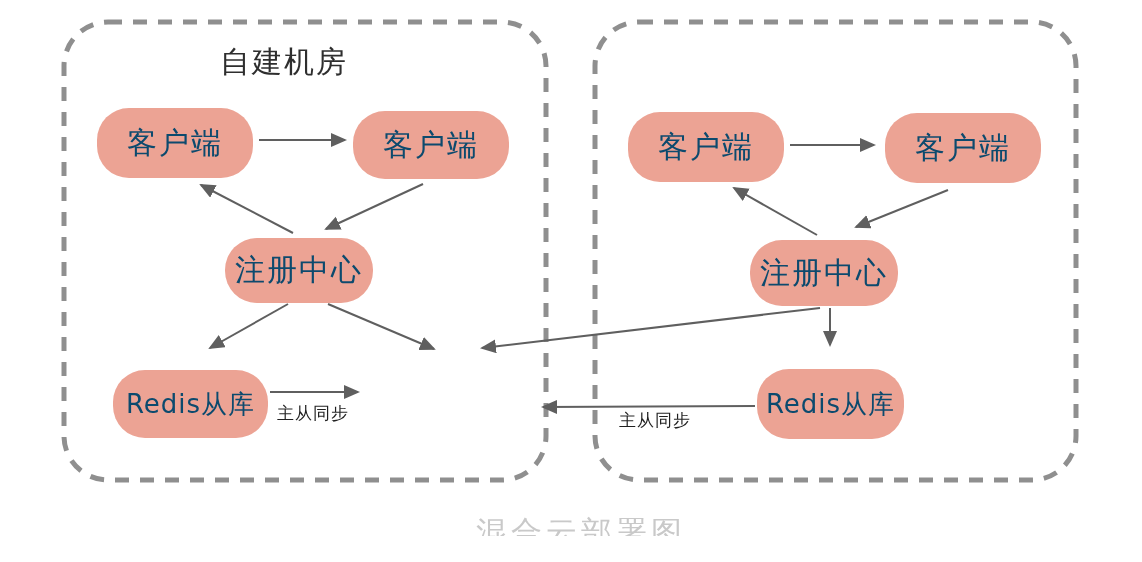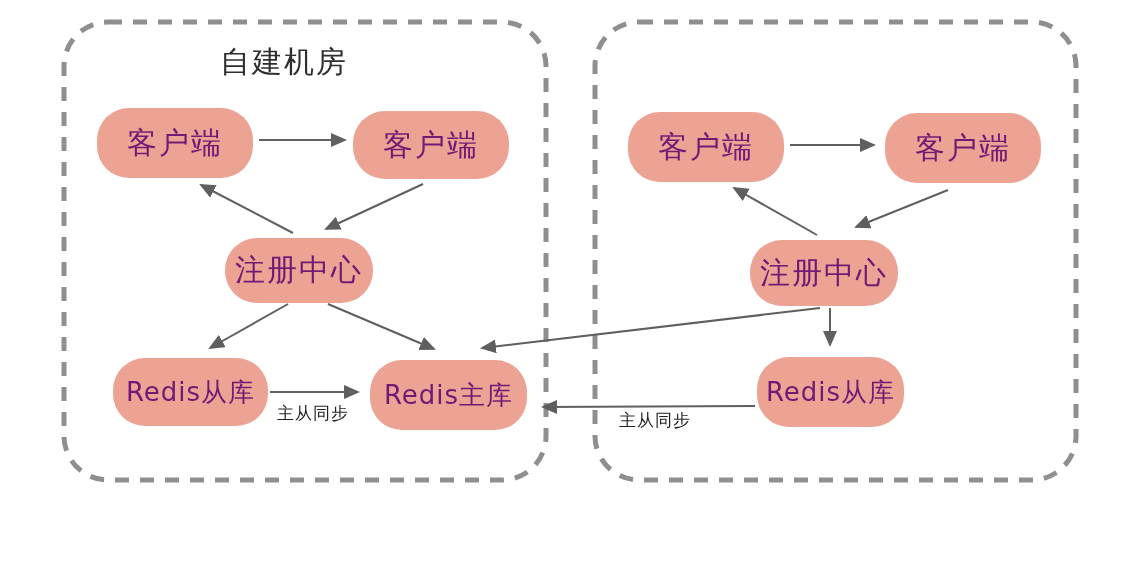--- a/index.html
+++ b/index.html
@@ -7,24 +7,24 @@
     position:relative;width:1142px;height:536px;background:#ffffff;overflow:hidden;
     font-family:"DejaVu Sans","Liberation Sans",sans-serif;
   }
   .edges{position:absolute;left:0;top:0;width:1142px;height:562px;pointer-events:none;}
   .group-title{
     position:absolute;text-align:center;font-size:30px;color:#2e2e2e;
     letter-spacing:2px;font-weight:500;
   }
   .node{
     position:absolute;display:flex;align-items:center;justify-content:center;
-    background:#eca394;color:#701a75;border-radius:32px;
+    background:#eca394;color:#0c4a6e;border-radius:32px;
     font-size:30px;font-weight:500;letter-spacing:2px;white-space:nowrap;
   }
-  .node.redis{font-size:26px;letter-spacing:1px;}
+  .node.redis{font-size:26px;letter-spacing:1px;margin-top:12px;}
   .edge-label{
     position:absolute;text-align:center;font-size:17px;color:#1f1f1f;
     letter-spacing:1px;white-space:nowrap;
   }
   .caption{
     position:absolute;left:411px;top:512px;width:340px;text-align:center;
     font-size:31px;color:#c9c9c9;letter-spacing:4px;font-weight:500;
   }
 </style>
 </head>
@@ -59,24 +59,24 @@
       <line x1="755" y1="406" x2="543" y2="407" marker-end="url(#ah)"></line>
     </g>
   </svg>
 
   <div class="group-title" style="left:164px;top:42px;width:240px;">自建机房</div>
 
   <div class="node" style="left:97px;top:108px;width:156px;height:70px;">客户端</div>
   <div class="node" style="left:353px;top:111px;width:156px;height:68px;">客户端</div>
   <div class="node" style="left:225px;top:238px;width:148px;height:65px;">注册中心</div>
   <div class="node redis" style="left:113px;top:358px;width:155px;height:68px;">Redis从库</div>
-  <div class="node redis" style="left:370px;top:360px;width:157px;height:70px;">Redis主库</div>
 
   <div class="node" style="left:628px;top:112px;width:156px;height:70px;">客户端</div>
   <div class="node" style="left:885px;top:113px;width:156px;height:70px;">客户端</div>
   <div class="node" style="left:750px;top:240px;width:148px;height:66px;">注册中心</div>
   <div class="node redis" style="left:757px;top:357px;width:147px;height:70px;">Redis从库</div>
 
   <div class="edge-label" style="left:243px;top:402px;width:140px;">主从同步</div>
   <div class="edge-label" style="left:585px;top:409px;width:140px;">主从同步</div>
 
+  <div class="caption">混合云部署图</div>
 
 </div>
 
 </body></html>

